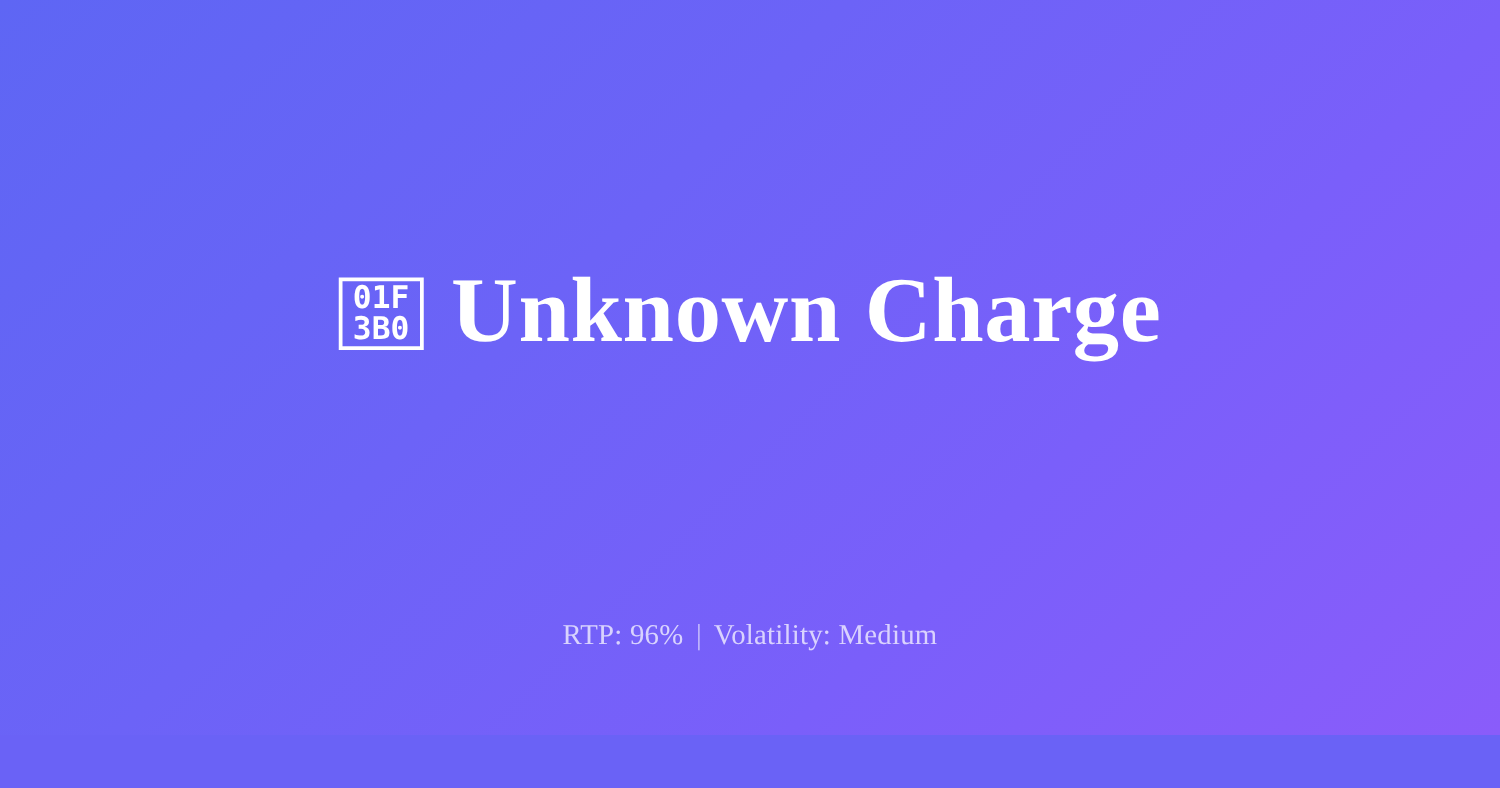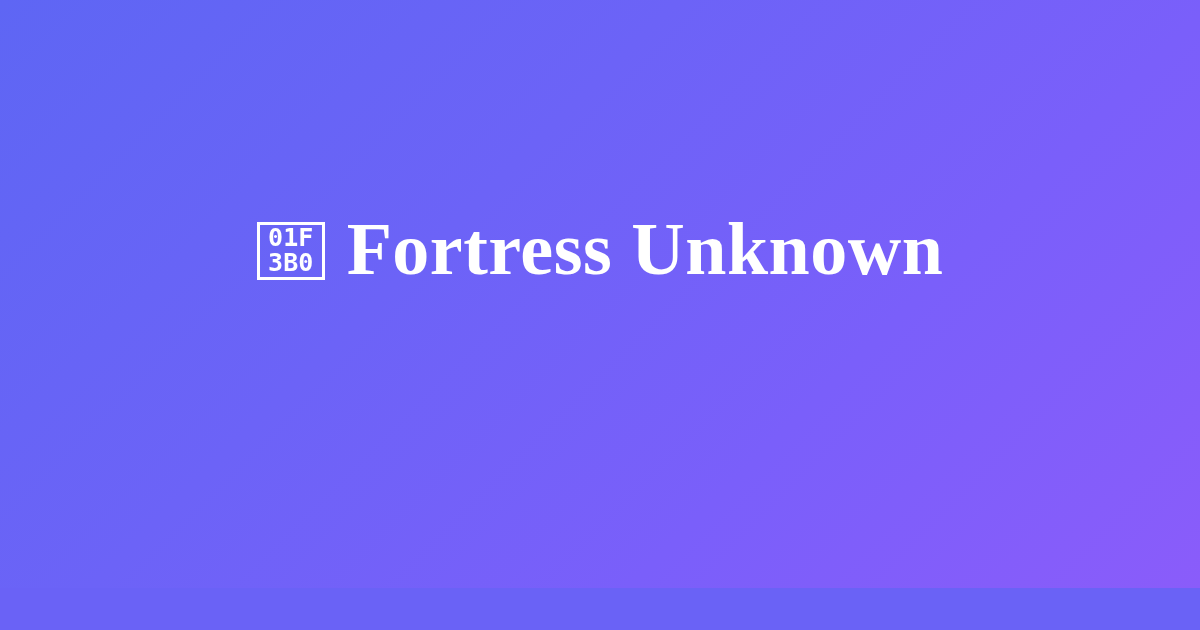--- a/index.html
+++ b/index.html
@@ -123,20 +123,27 @@
 <div class="og-card">
 
   <div class="center-stack">
 
     <div class="title-row">
       <div class="tofu-glyph">
         <span>01F</span>
         <span>3B0</span>
       </div>
 
-      <h1 class="game-title">Fortress Unknown</h1>
+      <h1 class="game-title">Unknown Charge</h1>
     </div>
 
 
   </div>
 
+  <div class="meta-line">
+    <span>RTP:</span>
+    <span>96%</span>
+    <span class="sep">|</span>
+    <span>Volatility:</span>
+    <span>Medium</span>
+  </div>
 
 </div>
 
 </body></html>

